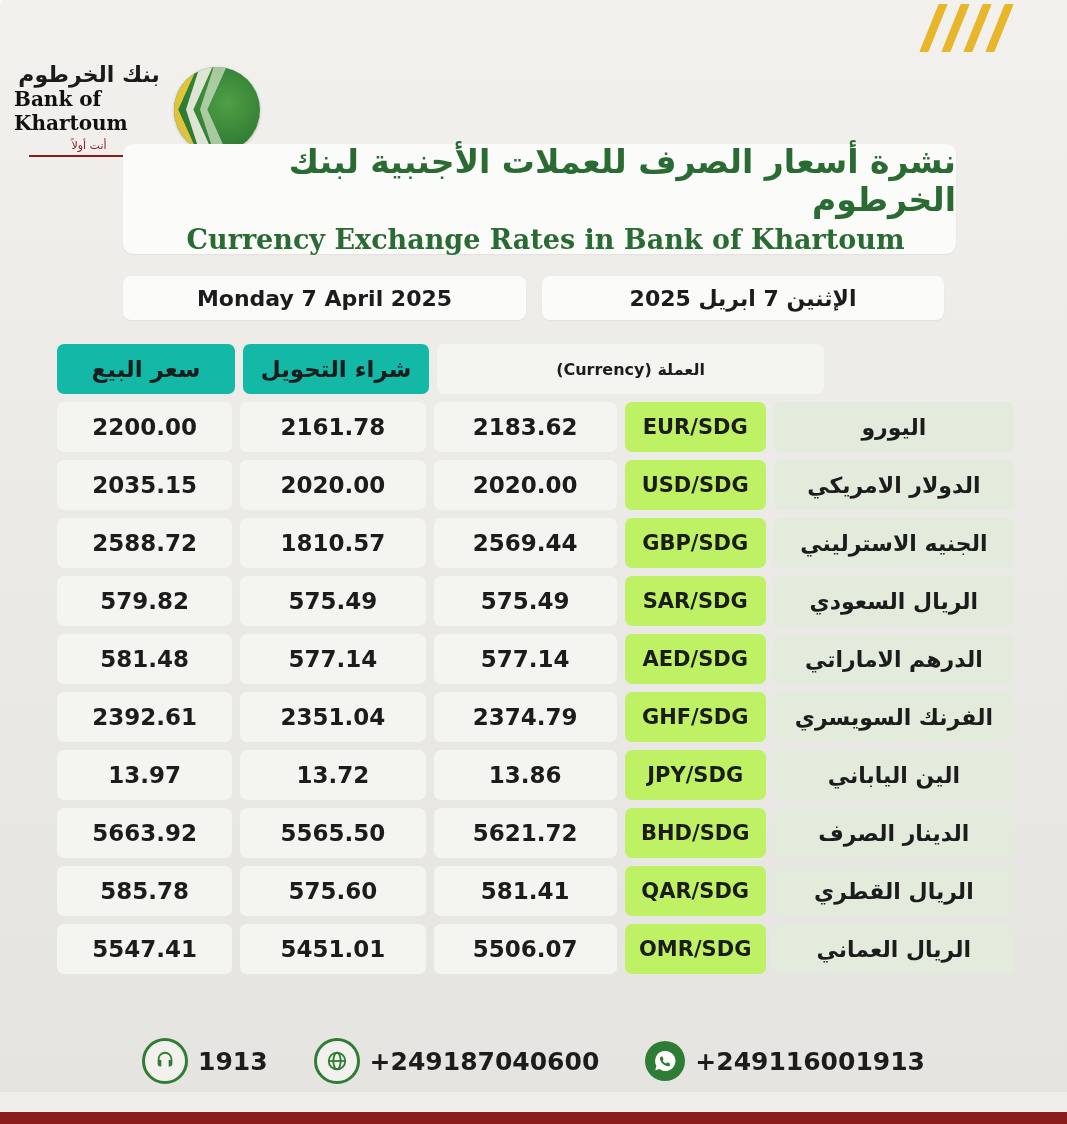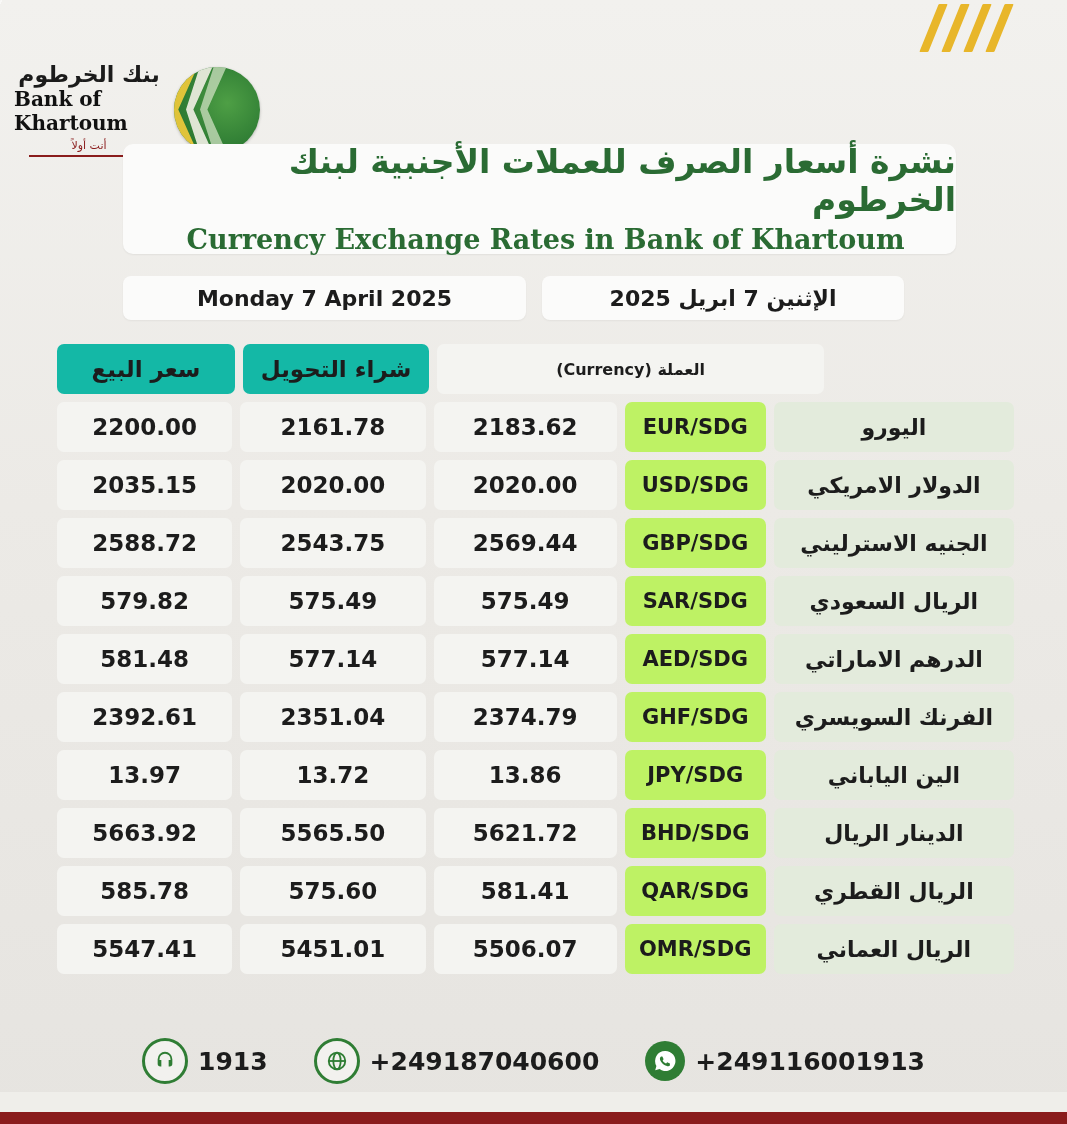--- a/index.html
+++ b/index.html
@@ -71,21 +71,21 @@
   .title-en{font-size:27px;font-weight:700;color:#2a6b33;margin-top:5px;
     font-family:"DejaVu Serif","Liberation Serif",serif;}
 
   
   .date-row{position:absolute;left:123px;top:276px;width:821px;height:44px;display:flex;gap:16px;}
   .date-chip{
     background:#fbfbfa;border-radius:8px;height:44px;display:flex;align-items:center;justify-content:center;
     font-size:22px;font-weight:700;color:#1c1c1c;box-shadow:0 1px 2px rgba(0,0,0,.05);
   }
   .date-en{width:403px;}
-  .date-ar{width:362px;direction:rtl;}
+  .date-ar{width:402px;direction:rtl;}
 
   
   .table{position:absolute;left:57px;top:344px;width:957px;}
   .row{display:flex;gap:8px;margin-bottom:8px;height:50px;}
   .cell{
     display:flex;align-items:center;justify-content:center;
     font-size:23px;font-weight:700;border-radius:7px;
   }
   .c-sell{width:178px;background:#f4f4f1;color:#1c1c1c;}
   .c-cash{width:188px;background:#f4f4f1;color:#1c1c1c;}
@@ -167,21 +167,21 @@
       </div>
       <div class="row">
         <div class="cell c-sell">2035.15</div>
         <div class="cell c-cash">2020.00</div>
         <div class="cell c-transfer">2020.00</div>
         <div class="cell c-pair">USD/SDG</div>
         <div class="cell c-name">الدولار الامريكي</div>
       </div>
       <div class="row">
         <div class="cell c-sell">2588.72</div>
-        <div class="cell c-cash">2543.75</div>
+        <div class="cell c-cash">1810.57</div>
         <div class="cell c-transfer">2569.44</div>
         <div class="cell c-pair">GBP/SDG</div>
         <div class="cell c-name">الجنيه الاسترليني</div>
       </div>
       <div class="row">
         <div class="cell c-sell">579.82</div>
         <div class="cell c-cash">575.49</div>
         <div class="cell c-transfer">575.49</div>
         <div class="cell c-pair">SAR/SDG</div>
         <div class="cell c-name">الريال السعودي</div>
@@ -205,21 +205,21 @@
         <div class="cell c-cash">13.72</div>
         <div class="cell c-transfer">13.86</div>
         <div class="cell c-pair">JPY/SDG</div>
         <div class="cell c-name">الين الياباني</div>
       </div>
       <div class="row">
         <div class="cell c-sell">5663.92</div>
         <div class="cell c-cash">5565.50</div>
         <div class="cell c-transfer">5621.72</div>
         <div class="cell c-pair">BHD/SDG</div>
-        <div class="cell c-name">الدينار الريال</div>
+        <div class="cell c-name">الدينار الصرف</div>
       </div>
       <div class="row">
         <div class="cell c-sell">585.78</div>
         <div class="cell c-cash">575.60</div>
         <div class="cell c-transfer">581.41</div>
         <div class="cell c-pair">QAR/SDG</div>
         <div class="cell c-name">الريال القطري</div>
       </div>
       <div class="row">
         <div class="cell c-sell">5547.41</div>

